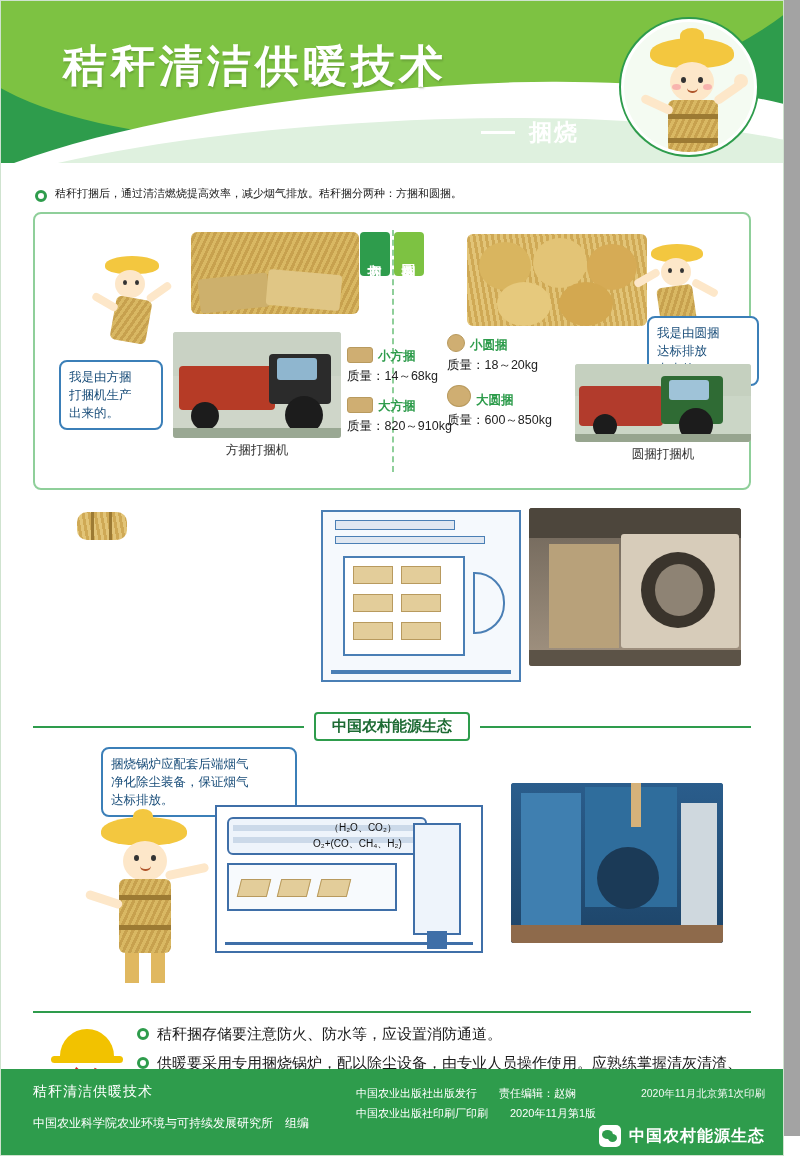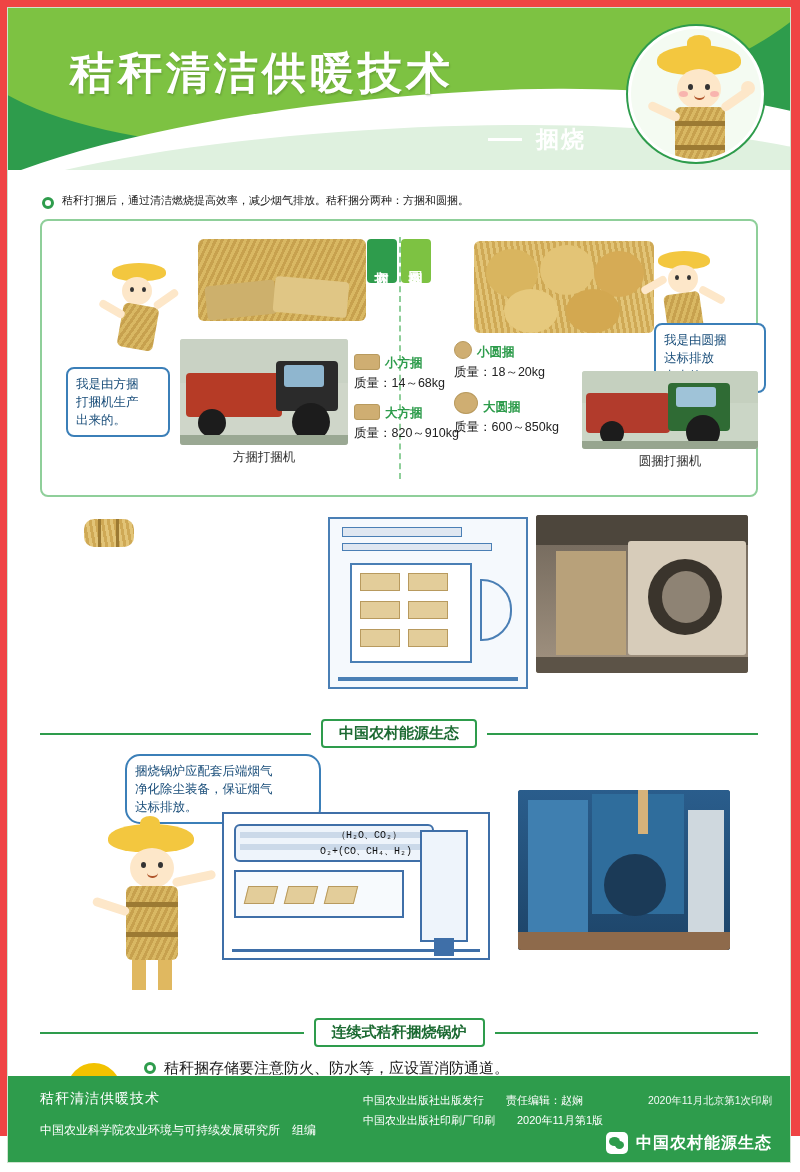--- a/index.html
+++ b/index.html
@@ -5,22 +5,22 @@
   * { box-sizing: border-box; margin: 0; padding: 0; }
   body {
     width: 800px; height: 1172px;
     font-family: "Liberation Sans", sans-serif;
     background: #ffffff;
     overflow: hidden;
   }
   .poster {
     position: relative;
     width: 800px; height: 1136px;
-    background: #ef4444;
-    padding: 7px;
+    background: #a3a3a3;
+    padding: 0;
   }
   .frame {
     position: relative;
     width: 784px; height: 1156px;
     border: 1px solid #cfe3cf;
     background: #ffffff;
     overflow: hidden;
   }
 
   
@@ -173,21 +173,20 @@
   .green-note {
     position: absolute; left: 56px; top: 36px;
     width: 186px; padding: 10px 12px;
     background: #e6f3e2; border-radius: 6px;
     font-size: 13.5px; color: #215e2c; line-height: 1.6;
   }
   .diagram {
     position: absolute;
     border: 2px solid #3f6fa8;
     background: #eef4fb;
-    font-family: Liberation Mono, monospace;
   }
   .label-bar {
     position: relative;
     display: flex; align-items: center; justify-content: center;
     margin: 4px 8px 10px 8px;
   }
   .label-bar .line { flex: 1; height: 2px; background: #2e9c4c; }
   .label-bar .pill {
     border: 2px solid #2e9c4c; color: #1d6b33;
     font-size: 15px; font-weight: bold;
@@ -434,21 +433,21 @@
       </div>
     </div>
 
     <div class="label-bar">
       <div class="line"></div>
       <div class="pill">中国农村能源生态</div>
       <div class="line"></div>
     </div>
 
     <div class="sec3">
-      <div class="bubble" style="left:85px;top:-4px;width:196px;white-space:pre-line;border-radius:15px;">捆烧锅炉应配套后端烟气
+      <div class="bubble" style="left:68px;top:-4px;width:196px;white-space:pre-line;">捆烧锅炉应配套后端烟气
 净化除尘装备，保证烟气
 达标排放。</div>
 
       <div style="position:absolute;left:46px;top:62px;width:130px;height:180px;">
         <div style="position:absolute;left:22px;top:4px;width:86px;height:28px;background:#f3c73f;border-radius:50% 50% 40% 40%;"></div>
         <div style="position:absolute;left:54px;top:-4px;width:20px;height:14px;background:#f3c73f;border-radius:50% 50% 0 0;"></div>
         <div style="position:absolute;left:44px;top:28px;width:44px;height:40px;background:#fde7c9;border-radius:50%;"></div>
         <div style="position:absolute;left:55px;top:42px;width:5px;height:6px;background:#333;border-radius:50%;"></div>
         <div style="position:absolute;left:72px;top:42px;width:5px;height:6px;background:#333;border-radius:50%;"></div>
         <div style="position:absolute;left:61px;top:53px;width:11px;height:5px;border-bottom:2px solid #b0562c;border-radius:0 0 8px 8px;"></div>
@@ -482,21 +481,20 @@
         <div style="position:absolute;left:74px;top:4px;width:92px;height:120px;background:#2f6d9c;"></div>
         <div style="position:absolute;left:86px;top:64px;width:62px;height:62px;background:#1b3a57;border-radius:50%;"></div>
         <div style="position:absolute;left:170px;top:20px;width:36px;height:130px;background:#cfd8de;"></div>
         <div style="position:absolute;left:0;bottom:0;right:0;height:18px;background:#8e6a4b;"></div>
         <div style="position:absolute;left:120px;top:0;width:10px;height:44px;background:#d6b27a;"></div>
       </div>
     </div>
 
     <div class="label-bar" style="margin-top:10px;">
       <div class="line"></div>
-      <div class="pill">连续式秸秆捆烧锅炉</div>
       <div class="line"></div>
     </div>
 
     <div class="safety">
       <div class="safety-badge">
         <div class="helmet"></div>
         <div class="safety-text">
           <span>安全</span><br>
           <span>事项</span>
         </div>

